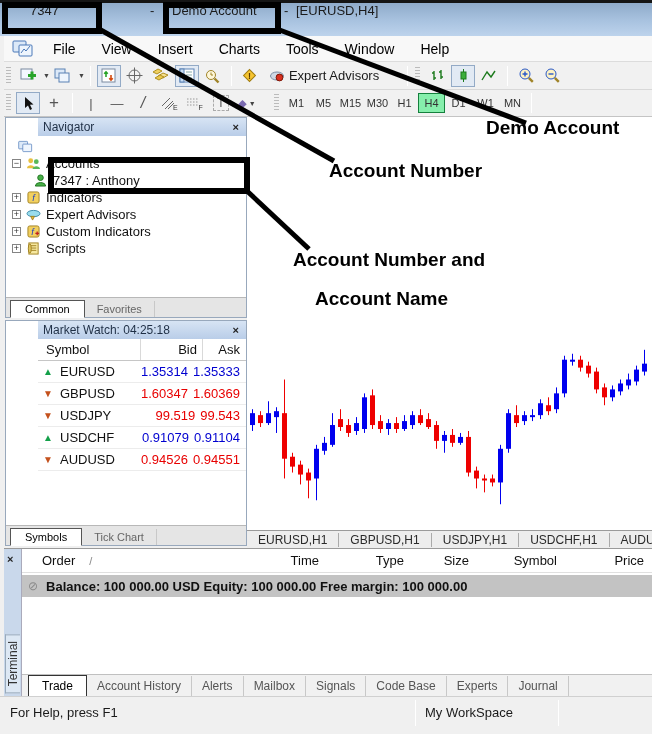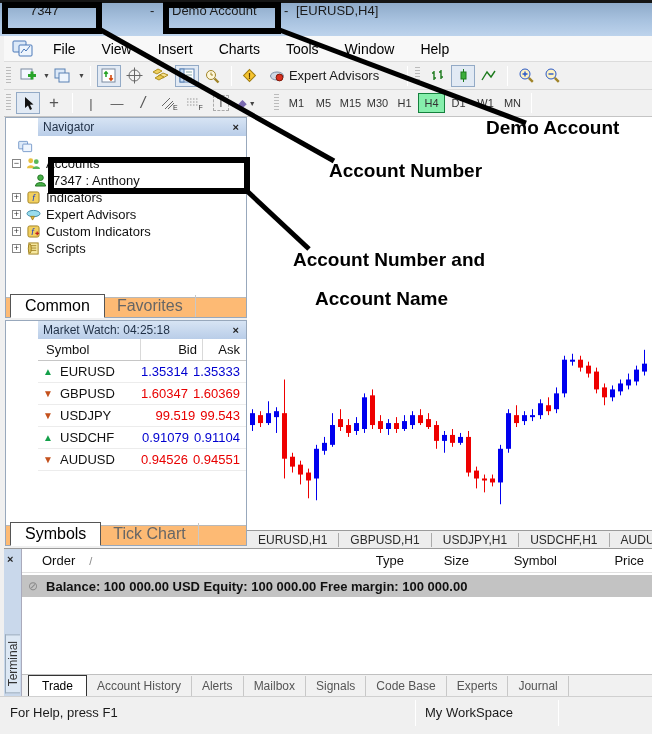--- a/index.html
+++ b/index.html
@@ -34,22 +34,22 @@
   .dd { font-size:7px; color:#444; margin-left:2px; }
   .tf-btn { min-width:27px; height:20px; display:flex; align-items:center; justify-content:center;
             font-size:11px; color:#333; border:1px solid transparent; }
   .tf-btn.pressed { background:#86efac; border:1px solid #15803d; }
 
   
   .panel { position:absolute; background:#fff; border:1px solid #98a8bc;padding-left:32px; }
   .panel-title { height:18px; background:linear-gradient(#d7e4f4,#b9cde8); display:flex;
                  align-items:center; font-size:12px; color:#1f2f45; padding:0 5px; }
   .panel-title .close { margin-left:auto; font-size:11px; font-weight:bold; color:#222; padding:0 2px; }
-  .panel-tabs { position:absolute; left:0; bottom:0; width:100%; height:20px; background:#fdba74;
-                border-top:1px solid #b8b8b8; display:flex; align-items:flex-end; font-size:16px; }
+  .panel-tabs { position:absolute; left:0; bottom:0; width:100%; height:20px; background:#e5e5e5;
+                border-top:1px solid #b8b8b8; display:flex; align-items:flex-end; font-size:11px; }
   .ptab { padding:2px 12px; color:#666; border-right:1px solid #c8c8c8; }
   .ptab.active { background:#fff; border:1px solid #555; border-bottom:1px solid #fff; color:#000;
                  margin-left:4px; margin-bottom:-1px; padding:2px 14px; }
 
   
   .tree { position:absolute; left:0; top:0; right:0; font-size:13px; color:#111; }
   .tree-row { display:flex; align-items:center; height:17px; padding-left:6px; }
   .expand-box { width:9px; height:9px; border:1px solid #848484; background:#fff; font-size:9px;
                 line-height:7px; text-align:center; color:#333; margin-right:5px; flex:none; }
   .t-icon { width:15px; height:13px; margin-right:5px; flex:none; }
@@ -541,20 +541,21 @@
   </div>
 
   <div id="terminal">
     <div class="term-strip">
       <span class="term-close">×</span>
       <span class="term-vlabel">Terminal</span>
     </div>
     <div class="term-main">
       <div class="term-header">
         <span class="th-order"><span>Order</span><span class="th-sort">/</span></span>
+        <span class="th-time">Time</span>
         <span class="th-type">Type</span>
         <span class="th-size">Size</span>
         <span class="th-symbol">Symbol</span>
         <span class="th-price">Price</span>
       </div>
       <div class="balance-row">
         <span class="balance-ic">⊘</span>
         <span>Balance: 100 000.00 USD  Equity: 100 000.00  Free margin: 100 000.00</span>
       </div>
       <div class="term-tabs">

